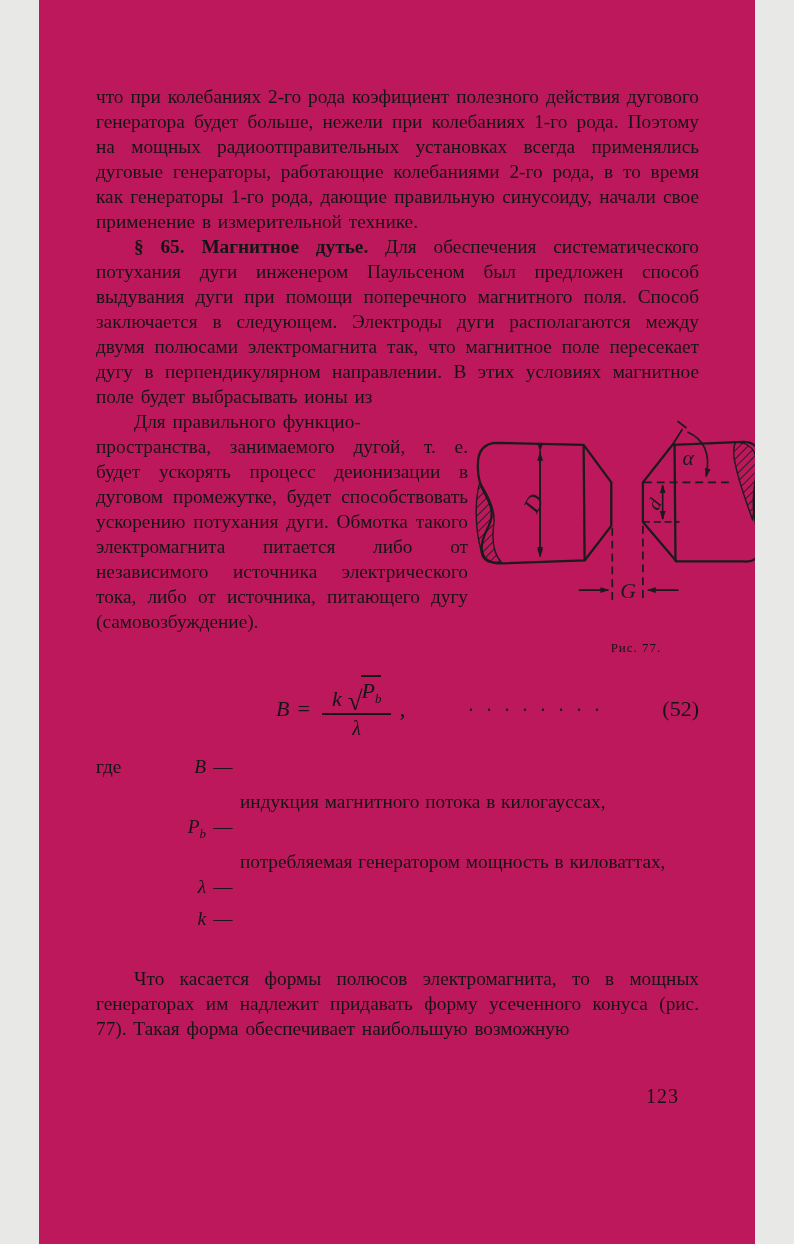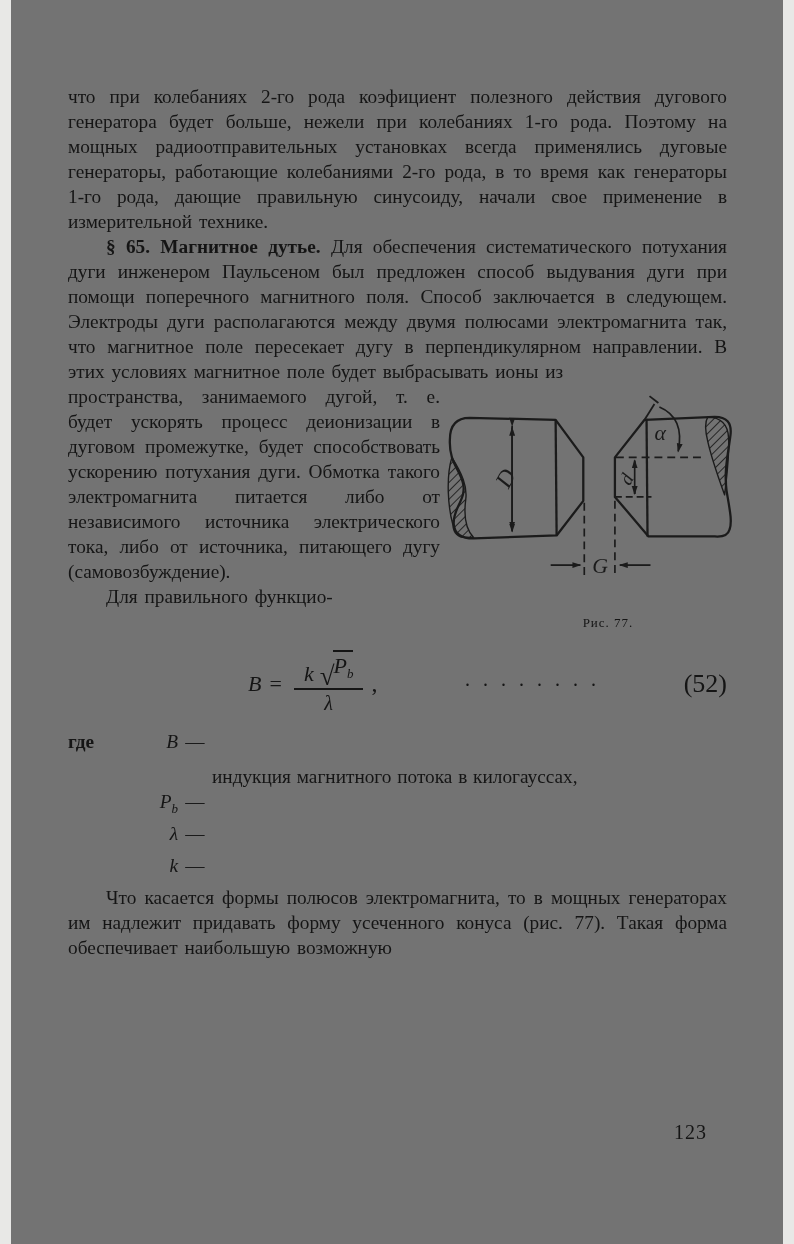--- a/index.html
+++ b/index.html
@@ -1,20 +1,20 @@
 <!DOCTYPE html>
 <html><head>
 <meta charset="utf-8">
 <style>
   html,body{margin:0;padding:0;background:#e8e8e6;}
   .page{
     position:relative;
-    width:772px;height:1244px;
+    width:716px;height:1244px;
     margin:0 auto;
-    background:#737373;
+    background:#be185d;
     box-sizing:border-box;
     padding:84px 56px 0 57px;
     font-family:"Liberation Serif","DejaVu Serif",serif;
     font-size:19.3px;line-height:25px;
     color:#151515;
     overflow:hidden;
     -webkit-font-smoothing:antialiased;
   }
   .para{margin:0;text-align:justify;word-spacing:2px;}
   .indent{text-indent:38px;}
@@ -31,46 +31,46 @@
   .f-eq{margin:0 8px;font-style:normal;}
   .frac{display:inline-flex;flex-direction:column;align-items:center;margin:0 4px;}
   .num{display:inline-flex;align-items:flex-end;border-bottom:2px solid #151515;padding:0 10px 2px 10px;}
   .num .coef{margin-right:6px;}
   .rad{font-style:normal;font-size:27px;line-height:20px;margin-right:-1px;}
   .ovl{border-top:2px solid #151515;padding-top:1px;}
   .ovl sub{font-size:13px;}
   .den{padding-top:1px;font-size:20px;}
   .f-comma{font-style:normal;margin-left:4px;font-size:24px;}
   .f-dots{flex:1;text-align:center;letter-spacing:4px;font-size:20px;padding:0 10px 8px 30px;white-space:nowrap;overflow:hidden;}
-  .f-number{font-size:26px;margin-left:16px;}
+  .f-number{font-size:22px;margin-left:16px;}
   
   .where{display:flex;margin-top:2px;}
-  .where-label{width:58px;flex:0 0 58px;font-weight:bold;}
+  .where-label{width:58px;flex:0 0 58px;}
   .where-items{flex:1;}
   .w-item{display:flex;}
   .w-term{width:52px;flex:0 0 52px;text-align:right;font-style:italic;}
   .w-term sub{font-size:13px;font-style:italic;}
   .w-dash{width:34px;flex:0 0 34px;text-align:center;}
   .w-desc{flex:1;text-align:justify;word-spacing:1px;margin-top:35px;}
-  .para-last{margin-top:0;}
-  .page-number{position:absolute;top:1120px;right:76px;font-size:20px;letter-spacing:1px;}
+  .para-last{margin-top:28px;}
+  .page-number{position:absolute;top:1084px;right:76px;font-size:20px;letter-spacing:1px;}
 </style>
 </head>
 <body>
 
 <div class="page">
 
   <p class="para">что при колебаниях 2-го рода коэфициент полезного действия дугового генератора будет больше, нежели при колебаниях 1-го рода. Поэтому на мощных радиоотправительных установках всегда применялись дуговые генераторы, работающие колебаниями 2-го рода, в то время как генераторы 1-го рода, дающие правильную синусоиду, начали свое применение в измерительной технике.</p>
 
   <p class="para"><b class="indent-b" style="margin-left:38px">§ 65. Магнитное дутье.</b> <span>Для обеспечения систематического потухания дуги инженером Паульсеном был предложен способ выдувания дуги при помощи поперечного магнитного поля. Способ заключается в следующем. Электроды дуги располагаются между двумя полюсами электромагнита так, что магнитное поле пересекает дугу в перпендикулярном направлении. В этих условиях магнитное поле будет выбрасывать ионы из</span></p>
 
   <div class="figure-row">
     <div class="col-left">
+      <p class="para indent">Для правильного функцио-</p>
       <p class="para">пространства, занимаемого дугой, т. е. будет ускорять процесс деионизации в дуговом промежутке, будет способствовать ускорению потухания дуги. Обмотка такого электромагнита питается либо от независимого источника электрического тока, либо от источника, питающего дугу (самовозбуждение).</p>
-      <p class="para indent">Для правильного функцио-</p>
     </div>
     <div class="col-right">
       <div class="figure-box">
         <svg width="336" height="198" viewBox="0 0 340 200">
           <defs>
             <pattern id="hatch" patternUnits="userSpaceOnUse" width="6" height="6" patternTransform="rotate(45)">
               <line x1="0" y1="0" x2="0" y2="6" stroke="#1b1b1b" stroke-width="1.8"></line>
             </pattern>
             <marker id="arr" markerWidth="10" markerHeight="8" refX="8" refY="3" orient="auto" markerUnits="userSpaceOnUse">
               <path d="M0,0 L9,3 L0,6 Z" fill="#1b1b1b"></path>
@@ -146,20 +146,21 @@
     <div class="where-label">где</div>
     <div class="where-items">
       <div class="w-item">
         <span class="w-term"><i>B</i><sub></sub></span>
         <span class="w-dash">—</span>
         <span class="w-desc">индукция магнитного потока в килогауссах,</span>
       </div>
       <div class="w-item">
         <span class="w-term"><i>P</i><sub>b</sub></span>
         <span class="w-dash">—</span>
+        <span class="w-desc">потребляемая генератором мощность в киловаттах,</span>
       </div>
       <div class="w-item">
         <span class="w-term"><i>λ</i><sub></sub></span>
         <span class="w-dash">—</span>
       </div>
       <div class="w-item">
         <span class="w-term"><i>k</i><sub></sub></span>
         <span class="w-dash">—</span>
       </div>
     </div>

